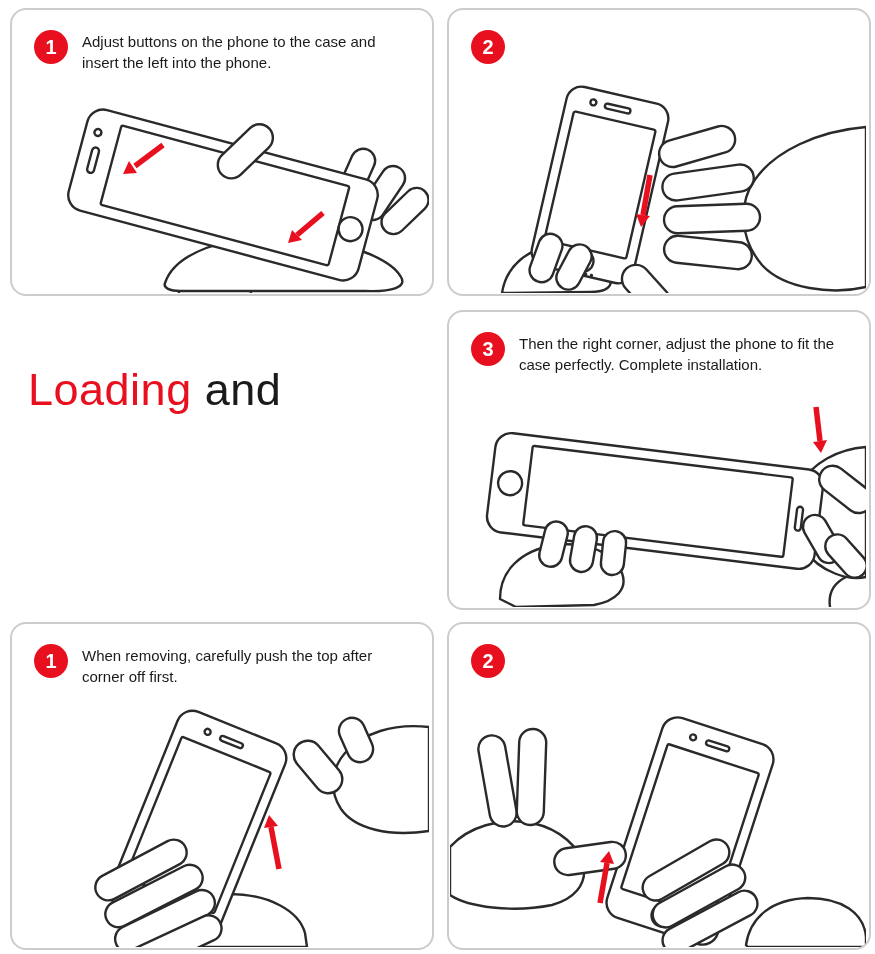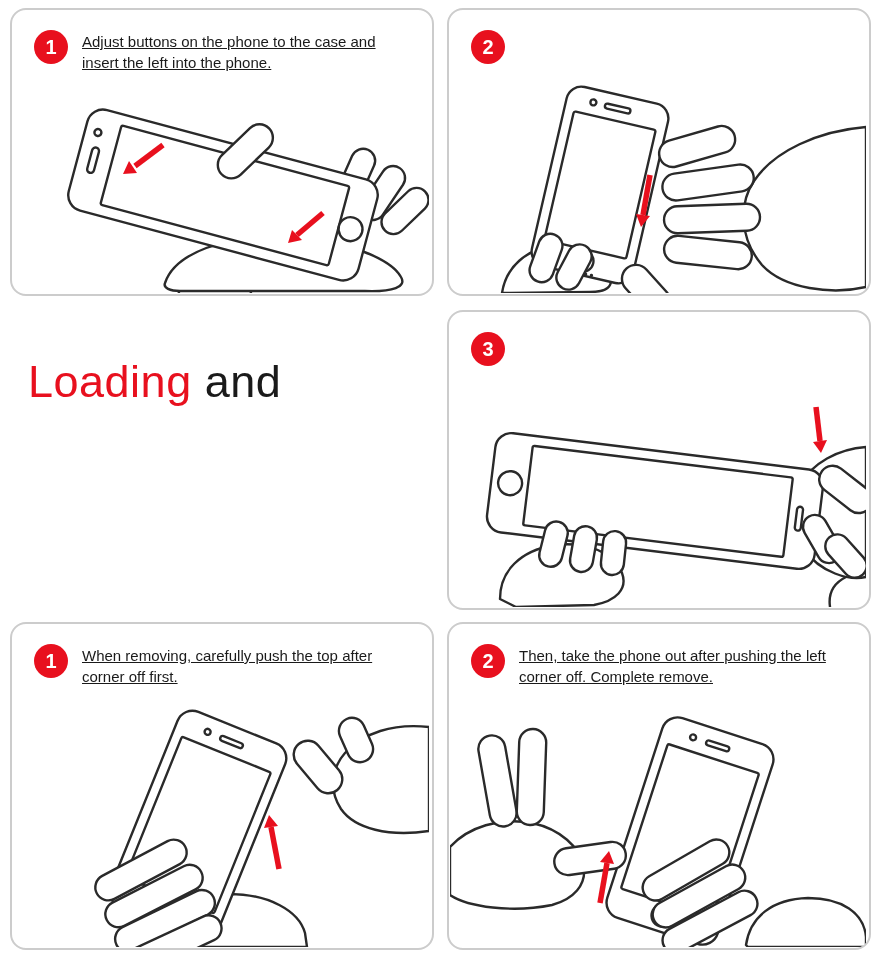--- a/index.html
+++ b/index.html
@@ -14,29 +14,29 @@
   #p1{left:10px;top:8px;width:420px;height:284px}
   #p2{left:447px;top:8px;width:420px;height:284px}
   #p3{left:447px;top:310px;width:420px;height:296px}
   #p4{left:10px;top:622px;width:420px;height:324px}
   #p5{left:447px;top:622px;width:420px;height:324px}
   .panel-header{display:flex;gap:14px;align-items:flex-start;padding:20px 14px 0 22px;}
   .badge{
     flex:none;width:34px;height:34px;border-radius:50%;background:var(--accent,#e8101e);
     color:#fff;font-size:20px;font-weight:bold;display:flex;align-items:center;justify-content:center;
   }
-  .step-text{font-size:15px;line-height:1.42;padding-top:1px;text-decoration:underline;}
+  .step-text{font-size:15px;line-height:1.42;padding-top:1px;}
   .w1{max-width:296px}.w2{max-width:264px}.w3{max-width:330px}.w4{max-width:316px}.w5{max-width:312px}
   .illustration{position:absolute;left:1px;bottom:1px;}
   .ink{fill:#fff;stroke:var(--ink,#2a2a2a);stroke-width:2.4;stroke-linecap:round;stroke-linejoin:round;}
   .line{fill:none;stroke:var(--ink,#2a2a2a);stroke-width:2.4;stroke-linecap:round;}
   .fill{fill:var(--ink,#2a2a2a);stroke:none;}
   .redline{stroke:var(--accent,#e8101e);stroke-width:5.5;fill:none;stroke-linecap:butt;}
   .red{fill:var(--accent,#e8101e);stroke:none;}
-  .title{position:absolute;left:28px;top:352px;font-size:45px;line-height:60px;letter-spacing:.5px;}
+  .title{position:absolute;left:28px;top:360px;font-size:45px;line-height:60px;letter-spacing:.5px;}
   .title .red-word{color:var(--accent,#e8101e);}
 </style>
 </head>
 <body>
 
 <div id="canvas">
 
   <div class="panel" id="p1">
     <div class="panel-header">
       <div class="badge">1</div>
@@ -105,20 +105,21 @@
       <g>
         <line class="redline" x1="200" y1="92" x2="193" y2="132"></line>
         <polygon class="red" points="191,144 186,131 200,133"></polygon>
       </g>
     </svg>
   </div>
 
   <div class="panel" id="p3">
     <div class="panel-header">
       <div class="badge">3</div>
+      <div class="step-text w3">Then the right corner, adjust the phone to fit the case perfectly. Complete installation.</div>
     </div>
     <svg class="illustration" width="416" height="224" viewBox="0 0 416 224">
       <g>
         <path class="line" d="M66 224 C 62 208 68 196 80 188"></path>
         <path class="ink" d="M50 216 C 50 188 70 168 104 162 C 138 158 164 170 172 190 C 178 206 166 218 144 222 L 66 224 Z"></path>
       </g>
       <g>
         <path class="line" d="M380 224 C 378 210 384 200 396 194"></path>
         <path class="ink" d="M416 64 C 388 66 362 80 350 102 C 340 120 342 148 354 166 C 370 190 400 198 416 194 Z"></path>
       </g>
@@ -184,21 +185,20 @@
       <g>
         <line class="redline" x1="266" y1="170" x2="258" y2="128"></line>
         <polygon class="red" points="256,116 265,127 251,129"></polygon>
       </g>
     </svg>
   </div>
 
   <div class="panel" id="p5">
     <div class="panel-header">
       <div class="badge">2</div>
-      <div class="step-text w5">Then, take the phone out after pushing the left corner off.  Complete remove.</div>
     </div>
     <svg class="illustration" width="416" height="248" viewBox="0 0 416 248">
       <g>
         <path class="line" d="M322 248 C 320 234 326 222 338 216"></path>
         <path class="line" d="M400 248 C 396 238 400 230 408 226"></path>
         <path class="ink" d="M296 246 C 300 218 322 200 358 199 C 392 199 414 214 416 238 L 416 248 L 298 248 Z"></path>
       </g>
       <g transform="translate(240,132) rotate(18)">
         <rect class="ink" x="-58" y="-105" width="116" height="210" rx="16"></rect>
         <rect class="ink" x="-48" y="-76" width="96" height="152" rx="2"></rect>

